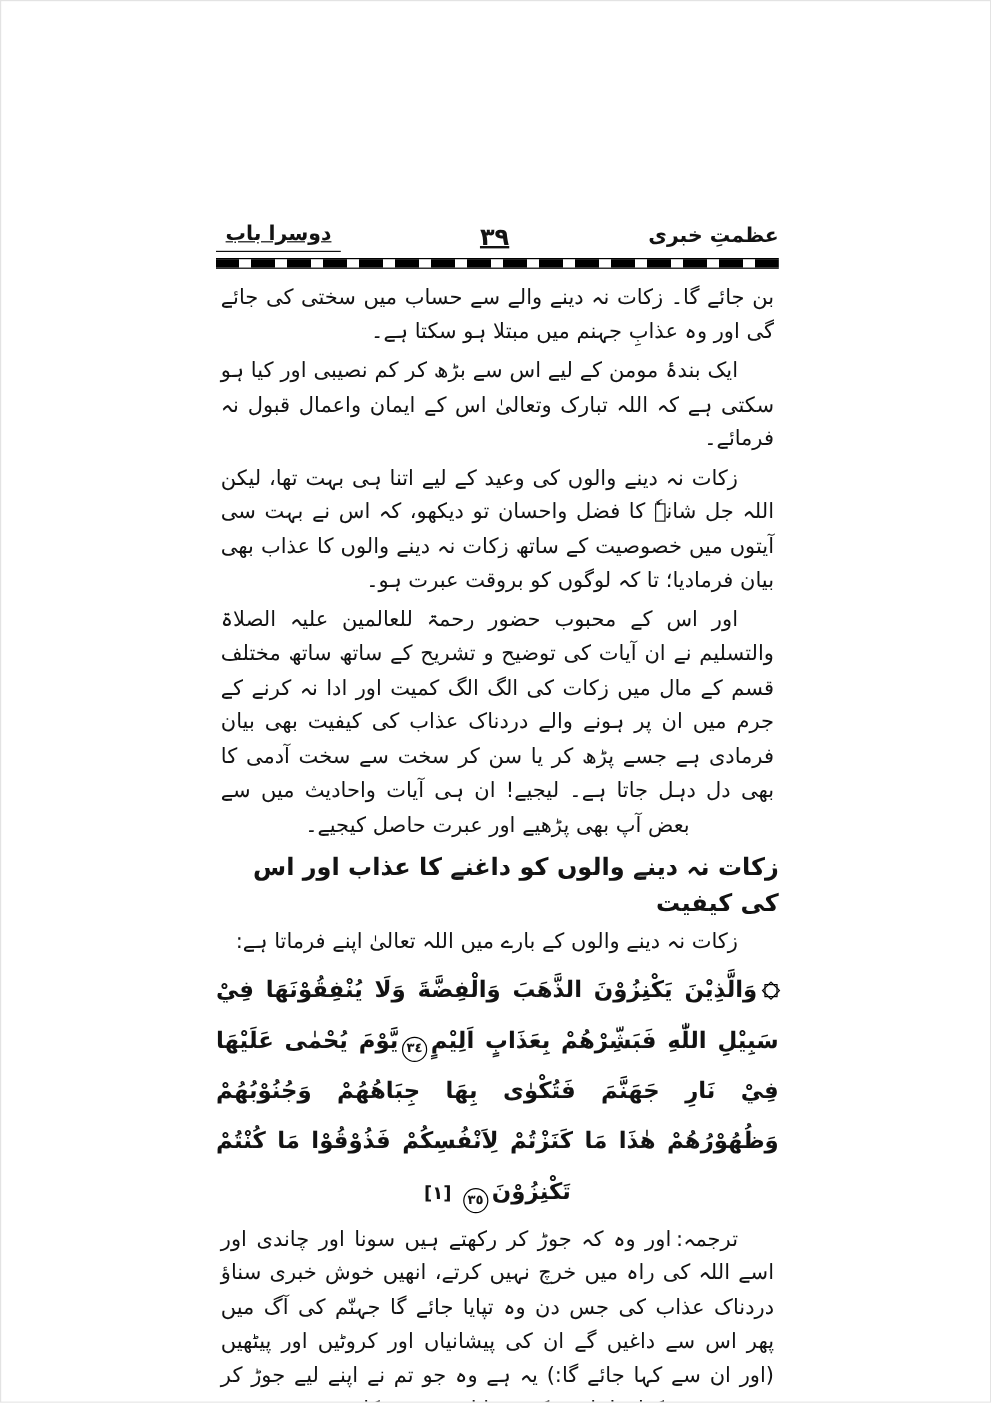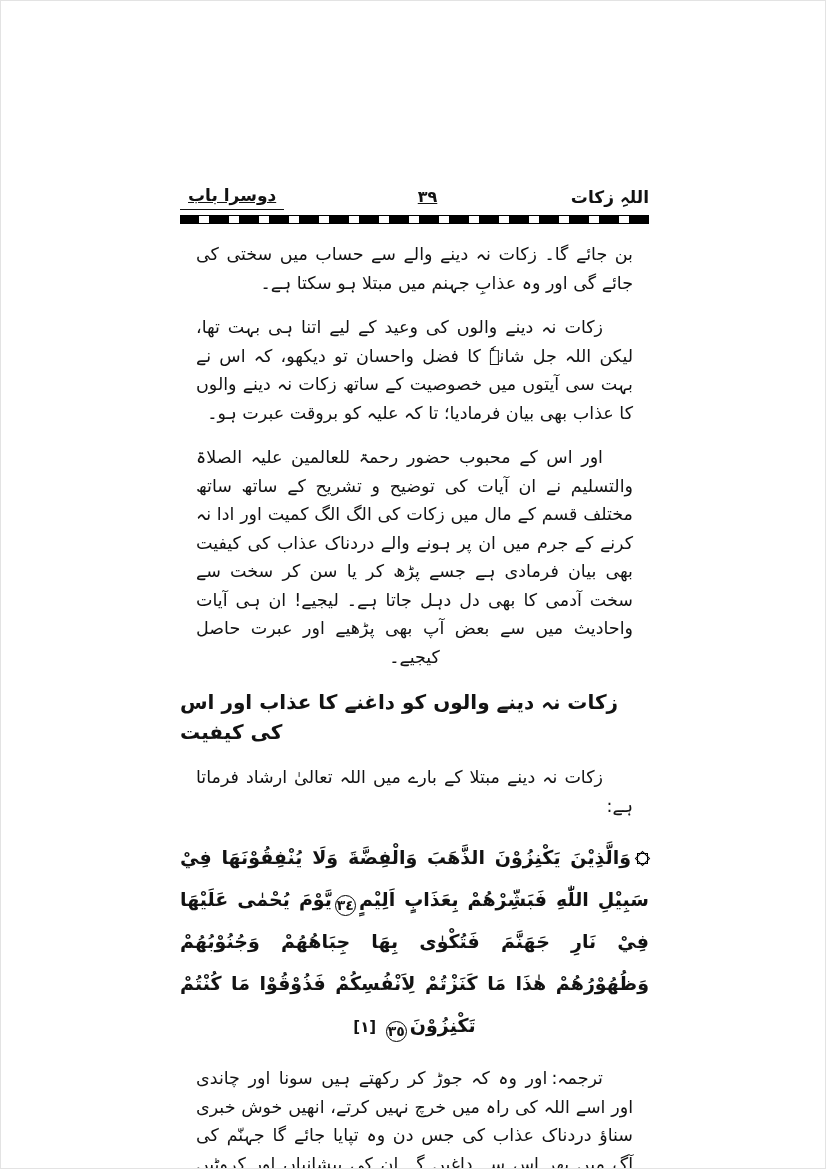--- a/index.html
+++ b/index.html
@@ -11,82 +11,83 @@
   .content {
     position:absolute; top:181px; right:176px; width:469px;
     direction:rtl; unicode-bidi:embed;
   }
   
   .running-head {
     display:flex; justify-content:space-between; align-items:flex-end;
     font-size:17px; font-weight:bold; line-height:26px;
   }
   .chapter-title { border-bottom:1.5px solid #111; padding:0 8px 1px 8px;text-decoration:underline; }
-  .page-number { font-size:16px; letter-spacing:2px;text-decoration:underline; }
+  .page-number { font-size:20px; letter-spacing:2px;text-decoration:underline; }
   
   .dashed-rule {
     margin-top:5px; height:9px; box-sizing:border-box;
     border-top:1.6px solid #000; border-bottom:1.6px solid #000;
     background:repeating-linear-gradient(to left,#000 0 20px,#ffffff 20px 30px);
   }
   
   .urdu { font-size:17.5px; line-height:28.5px; text-align:justify; margin-top:10px; }
-  .urdu p { margin:16px; }
+  .urdu p { margin:4px; }
   .indent { text-indent:30px; }
   .center-last { text-align-last:center; }
   .section-heading {
-    font-size:20px; font-weight:bold; text-align:left;
+    font-size:20px; font-weight:bold; text-align:right;
     margin:5px 0 1px 0; line-height:30px;
   }
   
   .quran {
     font-size:19px; font-weight:bold; line-height:42px;
     text-align:justify; text-align-last:center; margin:3px 0 2px 0;
   }
   .ayah-badge {
     display:inline-block; width:21px; height:21px; line-height:18px;
     border:1.5px solid #000; border-radius:50%; box-sizing:border-box;
-    font-size:14px; font-weight:bold; text-align:center;
+    font-size:11px; font-weight:bold; text-align:center;
     vertical-align:-4px; margin:0 3px;
   }
   .rub-el-hizb {
     display:inline-block; width:13px; height:13px; position:relative;
     margin-left:5px; vertical-align:-1px;
   }
   .rub-el-hizb::before, .rub-el-hizb::after {
     content:""; position:absolute; inset:1px; border:1.8px solid #000;
   }
   .rub-el-hizb::after { transform:rotate(45deg); }
   .translation-label { font-weight:normal; margin-left:4px; }
   .footnote-ref { font-size:15px; }
 </style>
 </head>
 <body>
 
 <div class="page">
   <div class="content" lang="ur">
 
     <div class="running-head">
-      <span class="book-title">اللہِ زکات</span>
+      <span class="book-title">عظمتِ خبری</span>
       <span class="page-number">۳۹</span>
       <span class="chapter-title">دوسرا باب</span>
     </div>
 
     <div class="dashed-rule"></div>
 
     <div class="urdu">
       <p>بن جائے گا۔ زکات نہ دینے والے سے حساب میں سختی کی جائے گی اور وہ عذابِ جہنم میں مبتلا ہو سکتا ہے۔</p>
-      <p class="indent">زکات نہ دینے والوں کی وعید کے لیے اتنا ہی بہت تھا، لیکن اللہ جل شانہٗ کا فضل واحسان تو دیکھو، کہ اس نے بہت سی آیتوں میں خصوصیت کے ساتھ زکات نہ دینے والوں کا عذاب بھی بیان فرمادیا؛ تا کہ علیہ کو بروقت عبرت ہو۔</p>
+      <p class="indent">ایک بندۂ مومن کے لیے اس سے بڑھ کر کم نصیبی اور کیا ہو سکتی ہے کہ اللہ تبارک وتعالیٰ اس کے ایمان واعمال قبول نہ فرمائے۔</p>
+      <p class="indent">زکات نہ دینے والوں کی وعید کے لیے اتنا ہی بہت تھا، لیکن اللہ جل شانہٗ کا فضل واحسان تو دیکھو، کہ اس نے بہت سی آیتوں میں خصوصیت کے ساتھ زکات نہ دینے والوں کا عذاب بھی بیان فرمادیا؛ تا کہ لوگوں کو بروقت عبرت ہو۔</p>
       <p class="indent center-last">اور اس کے محبوب حضور رحمۃ للعالمین علیہ الصلاۃ والتسلیم نے ان آیات کی توضیح و تشریح کے ساتھ ساتھ مختلف قسم کے مال میں زکات کی الگ الگ کمیت اور ادا نہ کرنے کے جرم میں ان پر ہونے والے دردناک عذاب کی کیفیت بھی بیان فرمادی ہے جسے پڑھ کر یا سن کر سخت سے سخت آدمی کا بھی دل دہل جاتا ہے۔ لیجیے! ان ہی آیات واحادیث میں سے بعض آپ بھی پڑھیے اور عبرت حاصل کیجیے۔</p>
     </div>
 
     <div class="section-heading">زکات نہ دینے والوں کو داغنے کا عذاب اور اس کی کیفیت</div>
 
     <div class="urdu" style="margin-top:0;">
-      <p class="indent">زکات نہ دینے مبتلا کے بارے میں اللہ تعالیٰ ارشاد فرماتا ہے:</p>
+      <p class="indent">زکات نہ دینے والوں کے بارے میں اللہ تعالیٰ اپنے فرماتا ہے:</p>
     </div>
 
     <div class="quran"><span class="rub-el-hizb"></span><span>وَالَّذِيْنَ يَكْنِزُوْنَ الذَّهَبَ وَالْفِضَّةَ وَلَا يُنْفِقُوْنَهَا فِيْ سَبِيْلِ اللّٰهِ فَبَشِّرْهُمْ بِعَذَابٍ اَلِيْمٍ</span><span class="ayah-badge">٣٤</span><span>يَّوْمَ يُحْمٰى عَلَيْهَا فِيْ نَارِ جَهَنَّمَ فَتُكْوٰى بِهَا جِبَاهُهُمْ وَجُنُوْبُهُمْ وَظُهُوْرُهُمْ هٰذَا مَا كَنَزْتُمْ لِاَنْفُسِكُمْ فَذُوْقُوْا مَا كُنْتُمْ تَكْنِزُوْنَ</span><span class="ayah-badge">٣٥</span> <span class="footnote-ref">[۱]</span></div>
 
     <div class="urdu" style="margin-top:2px;">
       <p class="indent center-last"><span class="translation-label">ترجمہ:</span><span>اور وہ کہ جوڑ کر رکھتے ہیں سونا اور چاندی اور اسے اللہ کی راہ میں خرچ نہیں کرتے، انھیں خوش خبری سناؤ دردناک عذاب کی جس دن وہ تپایا جائے گا جہنّم کی آگ میں پھر اس سے داغیں گے ان کی پیشانیاں اور کروٹیں اور پیٹھیں (اور ان سے کہا جائے گا:) یہ ہے وہ جو تم نے اپنے لیے جوڑ کر رکھا تھا، اب چکھو مزا اس جوڑنے کا۔</span> <span class="footnote-ref">[۲]</span></p>
     </div>
 
   </div>
 </div>

